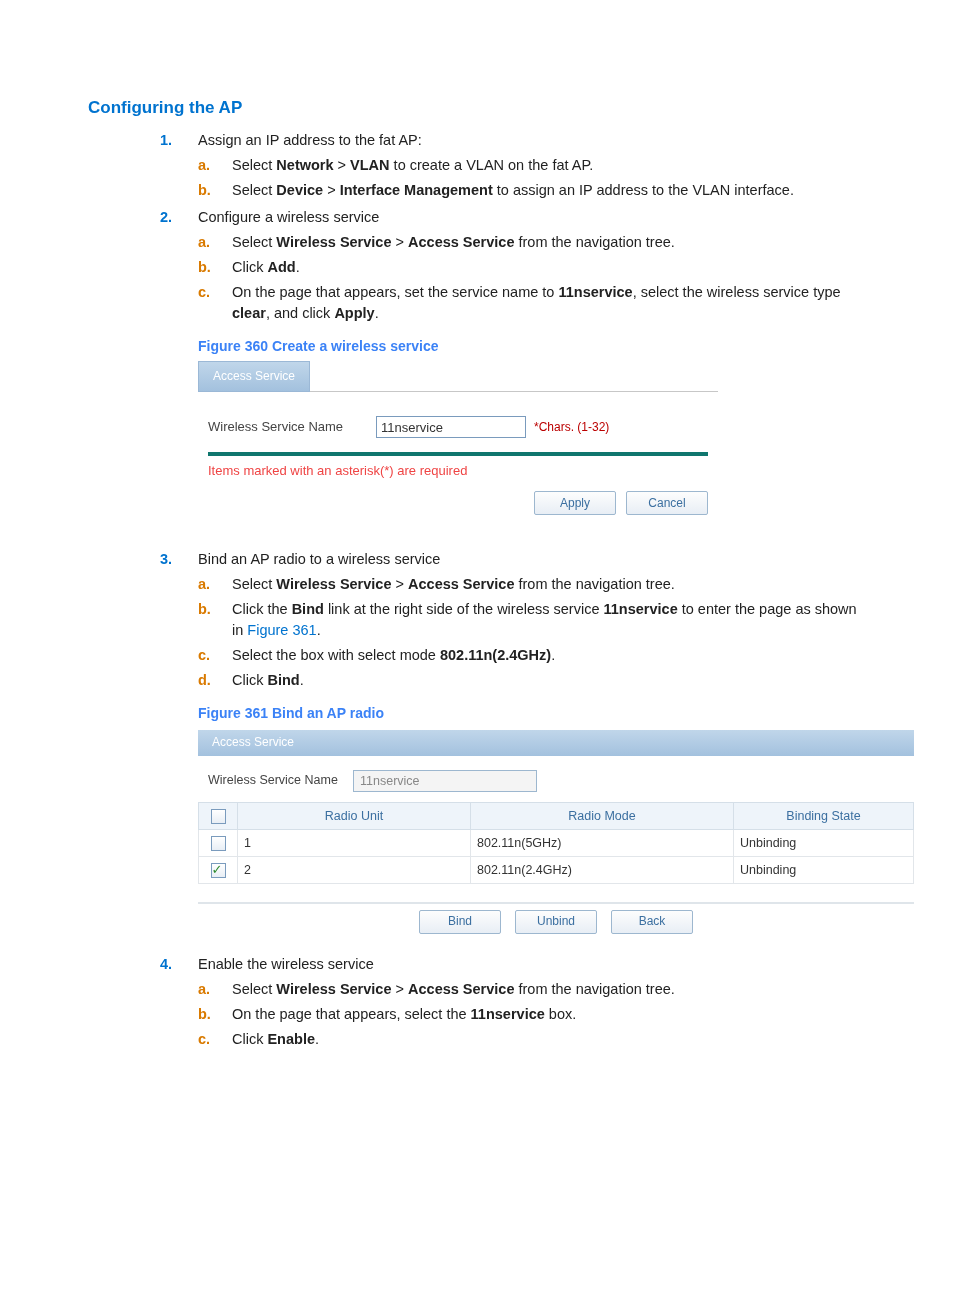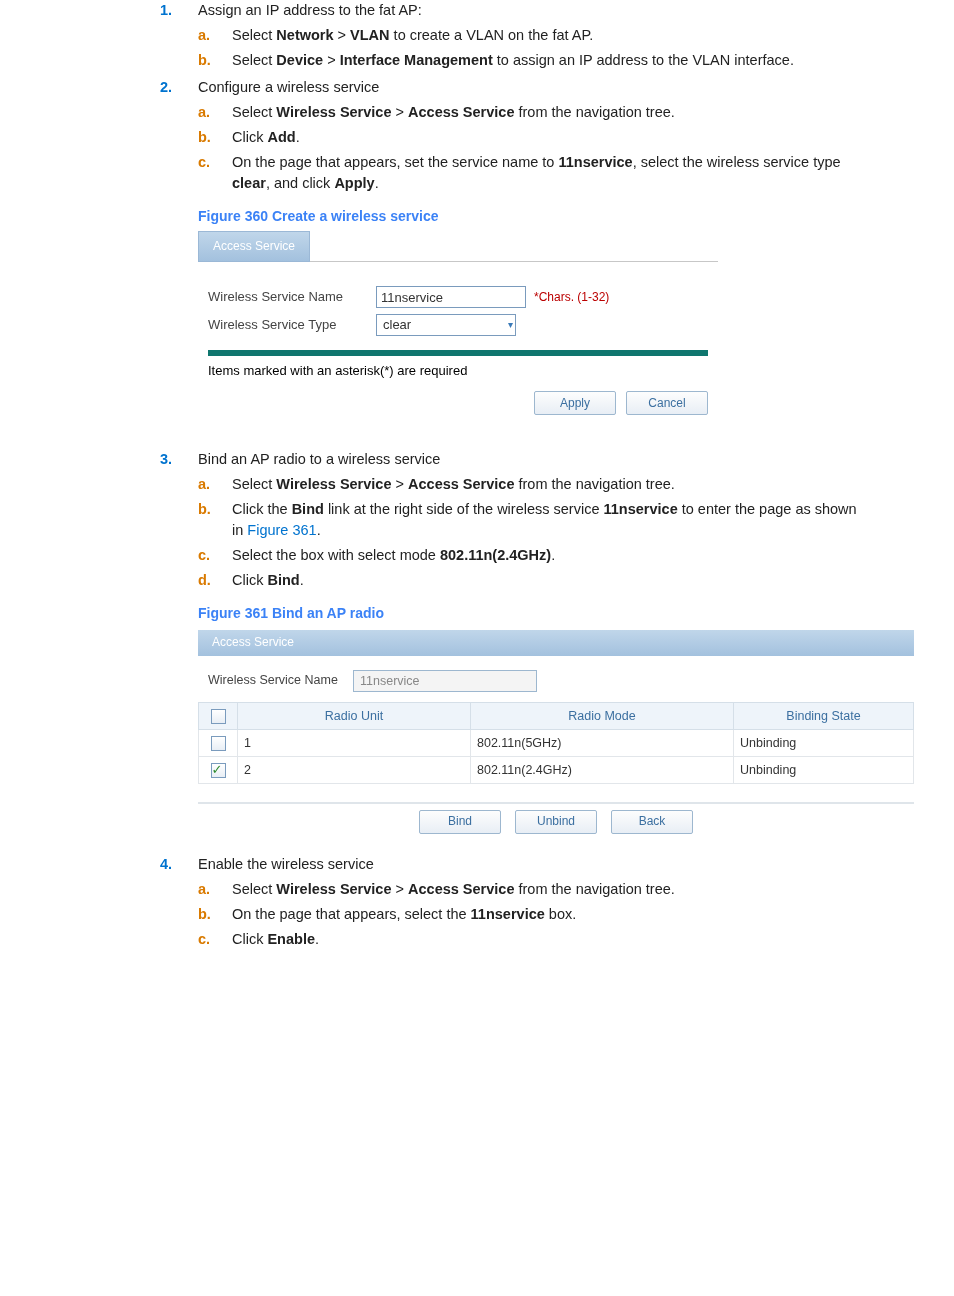--- a/index.html
+++ b/index.html
@@ -125,21 +125,21 @@
     padding: 0 2px 0 6px;
     font-size: 13px;
     color: #333;
     background: #fff;
   }
   .fig360 .select .chev {
     color: #3a7ab8;
     font-size: 10px;
   }
   .fig360 .req { color: #b00; margin-left: 8px; font-size: 12px; }
-  .fig360 .note { color: #000000; font-size: 13px; margin-top: 14px; border-top: 6px solid #0f766e; padding-top: 6px; }
+  .fig360 .note { color: #ef4444; font-size: 13px; margin-top: 14px; border-top: 4px solid #0f766e; padding-top: 6px; }
   .fig360 .btnrow {
     display: flex;
     justify-content: flex-end;
     gap: 10px;
     margin-top: 10px;
   }
   .winbtn {
     min-width: 60px;
     height: 22px;
     font-size: 12px;
@@ -234,20 +234,21 @@
     text-align: center;
     font-size: 13px;
     color: #333;
   }
 </style>
 </head>
 <body>
 
 <div class="page">
 
+  <h3 class="section-title">Configuring the AP</h3>
 
   <div class="content">
     <ol class="num">
 
       <li>
         <span class="marker">1.</span>
         <span>Assign an IP address to the fat AP:</span>
         <ol class="alpha">
           <li>
             <span class="marker">a.</span>
@@ -282,27 +283,20 @@
         <div class="fig360">
           <div class="tabbar">
             <div class="tab">Access Service</div>
             <div class="spacer"></div>
           </div>
           <div class="body">
             <div class="row">
               <div class="lbl">Wireless Service Name</div>
               <input type="text" value="11nservice" style="">
               <span class="req">*Chars. (1-32)</span>
-            </div>
-            <div class="row">
-              <div class="lbl">Wireless Service Type</div>
-              <div class="select">
-                <span>clear</span>
-                <span class="chev">▾</span>
-              </div>
             </div>
             <div class="note">Items marked with an asterisk(*) are required</div>
             <div class="btnrow">
               <div class="winbtn">Apply</div>
               <div class="winbtn">Cancel</div>
             </div>
           </div>
         </div>
       </li>
 

